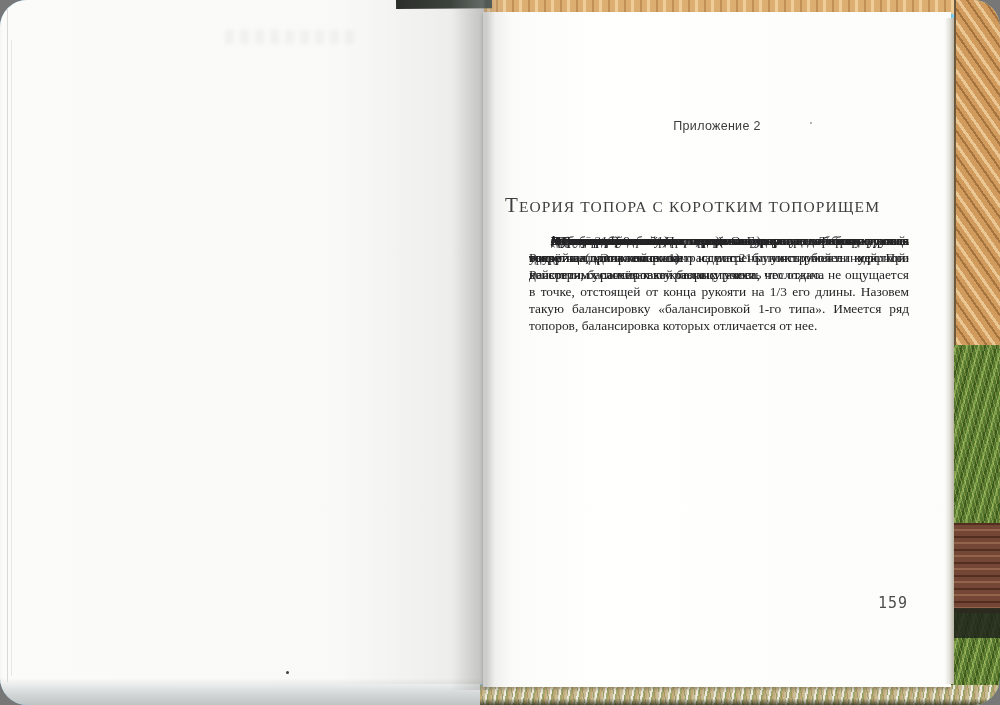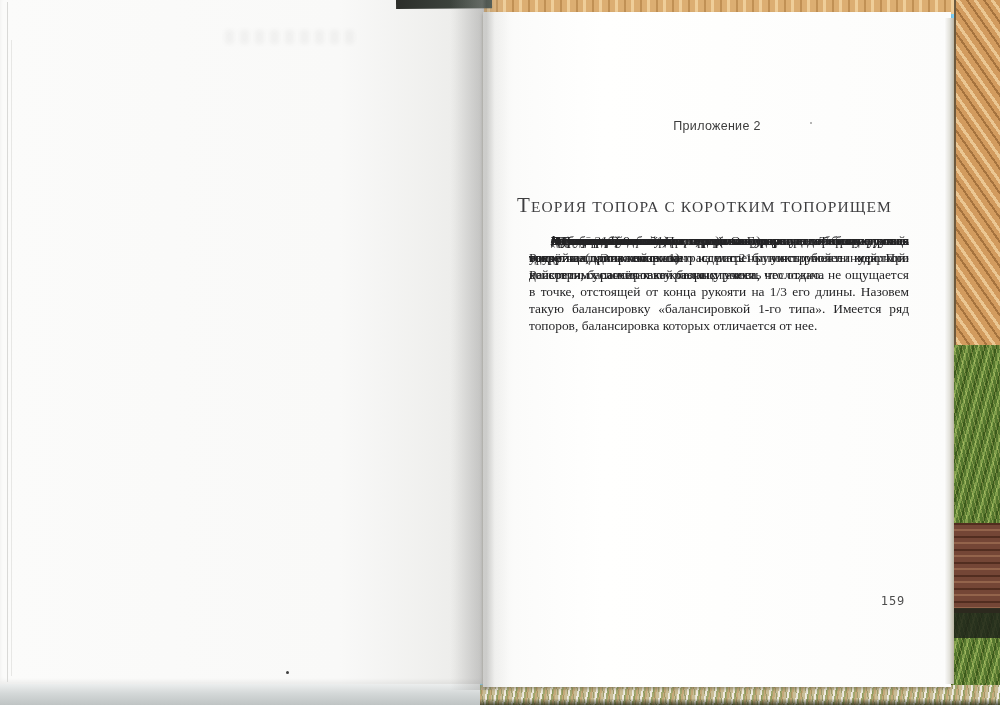--- a/index.html
+++ b/index.html
@@ -1,18 +1,18 @@
 <!DOCTYPE html>
 <html><head>
 <meta charset="utf-8">
 <style>
   html,body { margin:0; padding:0; background:#777; }
   .photo {
     position:relative; width:1000px; height:705px; overflow:hidden;
-    background:#7dd3fc; font-family:"Liberation Serif", serif;
+    background:#7dd3fc; font-family:"Liberation Serif", serif;border-radius:27px;
   }
   .photo * { position:absolute; box-sizing:border-box; }
 
   
   .wood-top {
     left:448px; top:0; width:552px; height:14px; background-color:#dcae72;
     background-image:repeating-linear-gradient(92deg,
       rgba(170,120,60,.55) 0 2px, rgba(0,0,0,0) 2px 7px,
       rgba(255,232,185,.55) 7px 10px, rgba(0,0,0,0) 10px 16px);
   }
@@ -70,29 +70,29 @@
       rgba(205,205,203,.12) 64%, rgba(255,255,255,0) 85%); }
   .smudge { left:225px; top:30px; width:135px; height:14px; opacity:.1; filter:blur(2px);
     background:repeating-linear-gradient(90deg, rgba(110,110,110,.6) 0 9px, transparent 9px 15px); }
   .speck-1 { left:286px; top:671px; width:3px; height:3px; background:#3f3f3f; border-radius:50%; }
   .speck-2 { left:810px; top:122px; width:2px; height:2px; background:#9c9c9c; border-radius:50%; }
 
   
   .chapter-header { left:512px; top:119px; width:410px; text-align:center;
     font-family:"Liberation Sans", sans-serif; font-size:12.5px; color:#3c3c3c;
     letter-spacing:.3px; }
-  .page-title { left:477px; top:193px; width:415px; text-align:right;
+  .page-title { left:505px; top:193px; width:415px; text-align:left;
     font-size:15.5px; color:#3e3e40; letter-spacing:1.1px; }
   .page-title::first-letter { font-size:21px; }
   .body-text { left:507px; top:233px; width:402px; font-size:13.4px;
     line-height:16.9px; color:#242426; }
   .body-text p { position:static; margin:0; text-indent:22px; text-align:justify; }
   .body-text i { font-style:italic; }
   .page-number { left:862px; top:594px; width:62px; text-align:center;
-    font-family:"DejaVu Sans Mono", monospace; font-size:12px; color:#4d4d4d;
+    font-family:"DejaVu Sans Mono", monospace; font-size:15px; color:#4d4d4d;
     letter-spacing:1px; }
 </style>
 </head>
 <body>
 
 <div class="photo">
 
   <div class="wood-top"></div>
   <div class="wood-right"></div>
   <div class="grass-right"></div>

